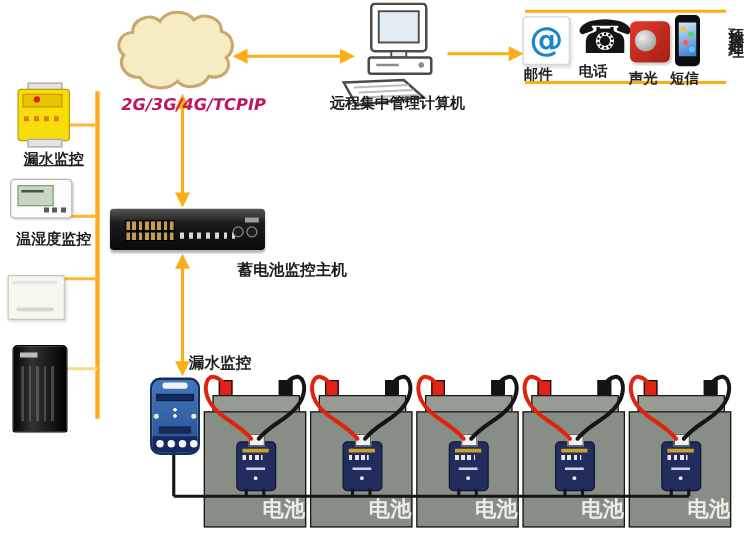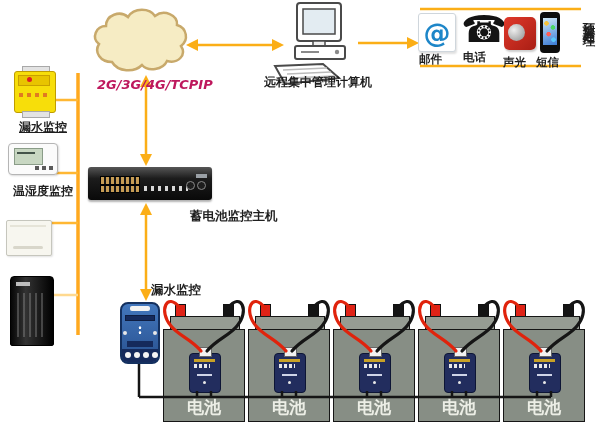--- a/index.html
+++ b/index.html
@@ -98,21 +98,21 @@
   #mgmt .feet i{position:absolute;top:3px;width:6px;height:6px;border-radius:50%;background:#f5f5f5;display:block;}
   #mgmt .f1{left:3px;} #mgmt .f2{left:12px;} #mgmt .f3{left:21px;} #mgmt .f4{left:30px;}
 
   
   .battery{position:absolute;top:304px;width:82px;height:118px;z-index:1;}
   .bat-terminal{position:absolute;top:0;width:9px;height:14px;border:1px solid #111;}
   .bat-terminal.red{left:12px;background:#e02318;}
   .bat-terminal.blk{left:60px;background:#141414;}
   .bat-lid{position:absolute;left:7px;top:12px;width:68px;height:14px;background:#969c93;border:1.5px solid #161616;}
   .bat-body{position:absolute;left:0;top:25px;width:82px;height:93px;background:#878e85;border:1.5px solid #161616;box-sizing:border-box;}
-  .bat-label{position:absolute;left:0;bottom:2px;width:100%;text-align:center;font-size:17px;font-weight:700;color:#eceee6;}
+  .bat-label{position:absolute;left:0;bottom:2px;width:100%;text-align:right;font-size:17px;font-weight:700;color:#eceee6;}
   .bat-module{position:absolute;left:26px;top:49px;width:30px;height:38px;background:#222d5e;border:1px solid #0d1535;border-radius:4px;z-index:3;}
   .bat-module .tab{position:absolute;top:-7px;left:9px;width:11px;height:8px;background:#f1f1f1;border:1px solid #666;}
   .bat-module .l1{position:absolute;left:4px;top:5px;width:21px;height:3px;background:#c9a227;}
   .bat-module .l2{position:absolute;left:4px;top:10px;width:16px;height:4px;
     background:repeating-linear-gradient(90deg,#e8e8e8 0 3px,transparent 3px 5px);}
   .bat-module .l3{position:absolute;left:7px;top:20px;width:15px;height:2px;background:#cfd4e8;}
   .bat-module .dot{position:absolute;left:13px;top:27px;width:3px;height:3px;border-radius:50%;background:#e8e8e8;}
 </style>
 </head>
 <body>

